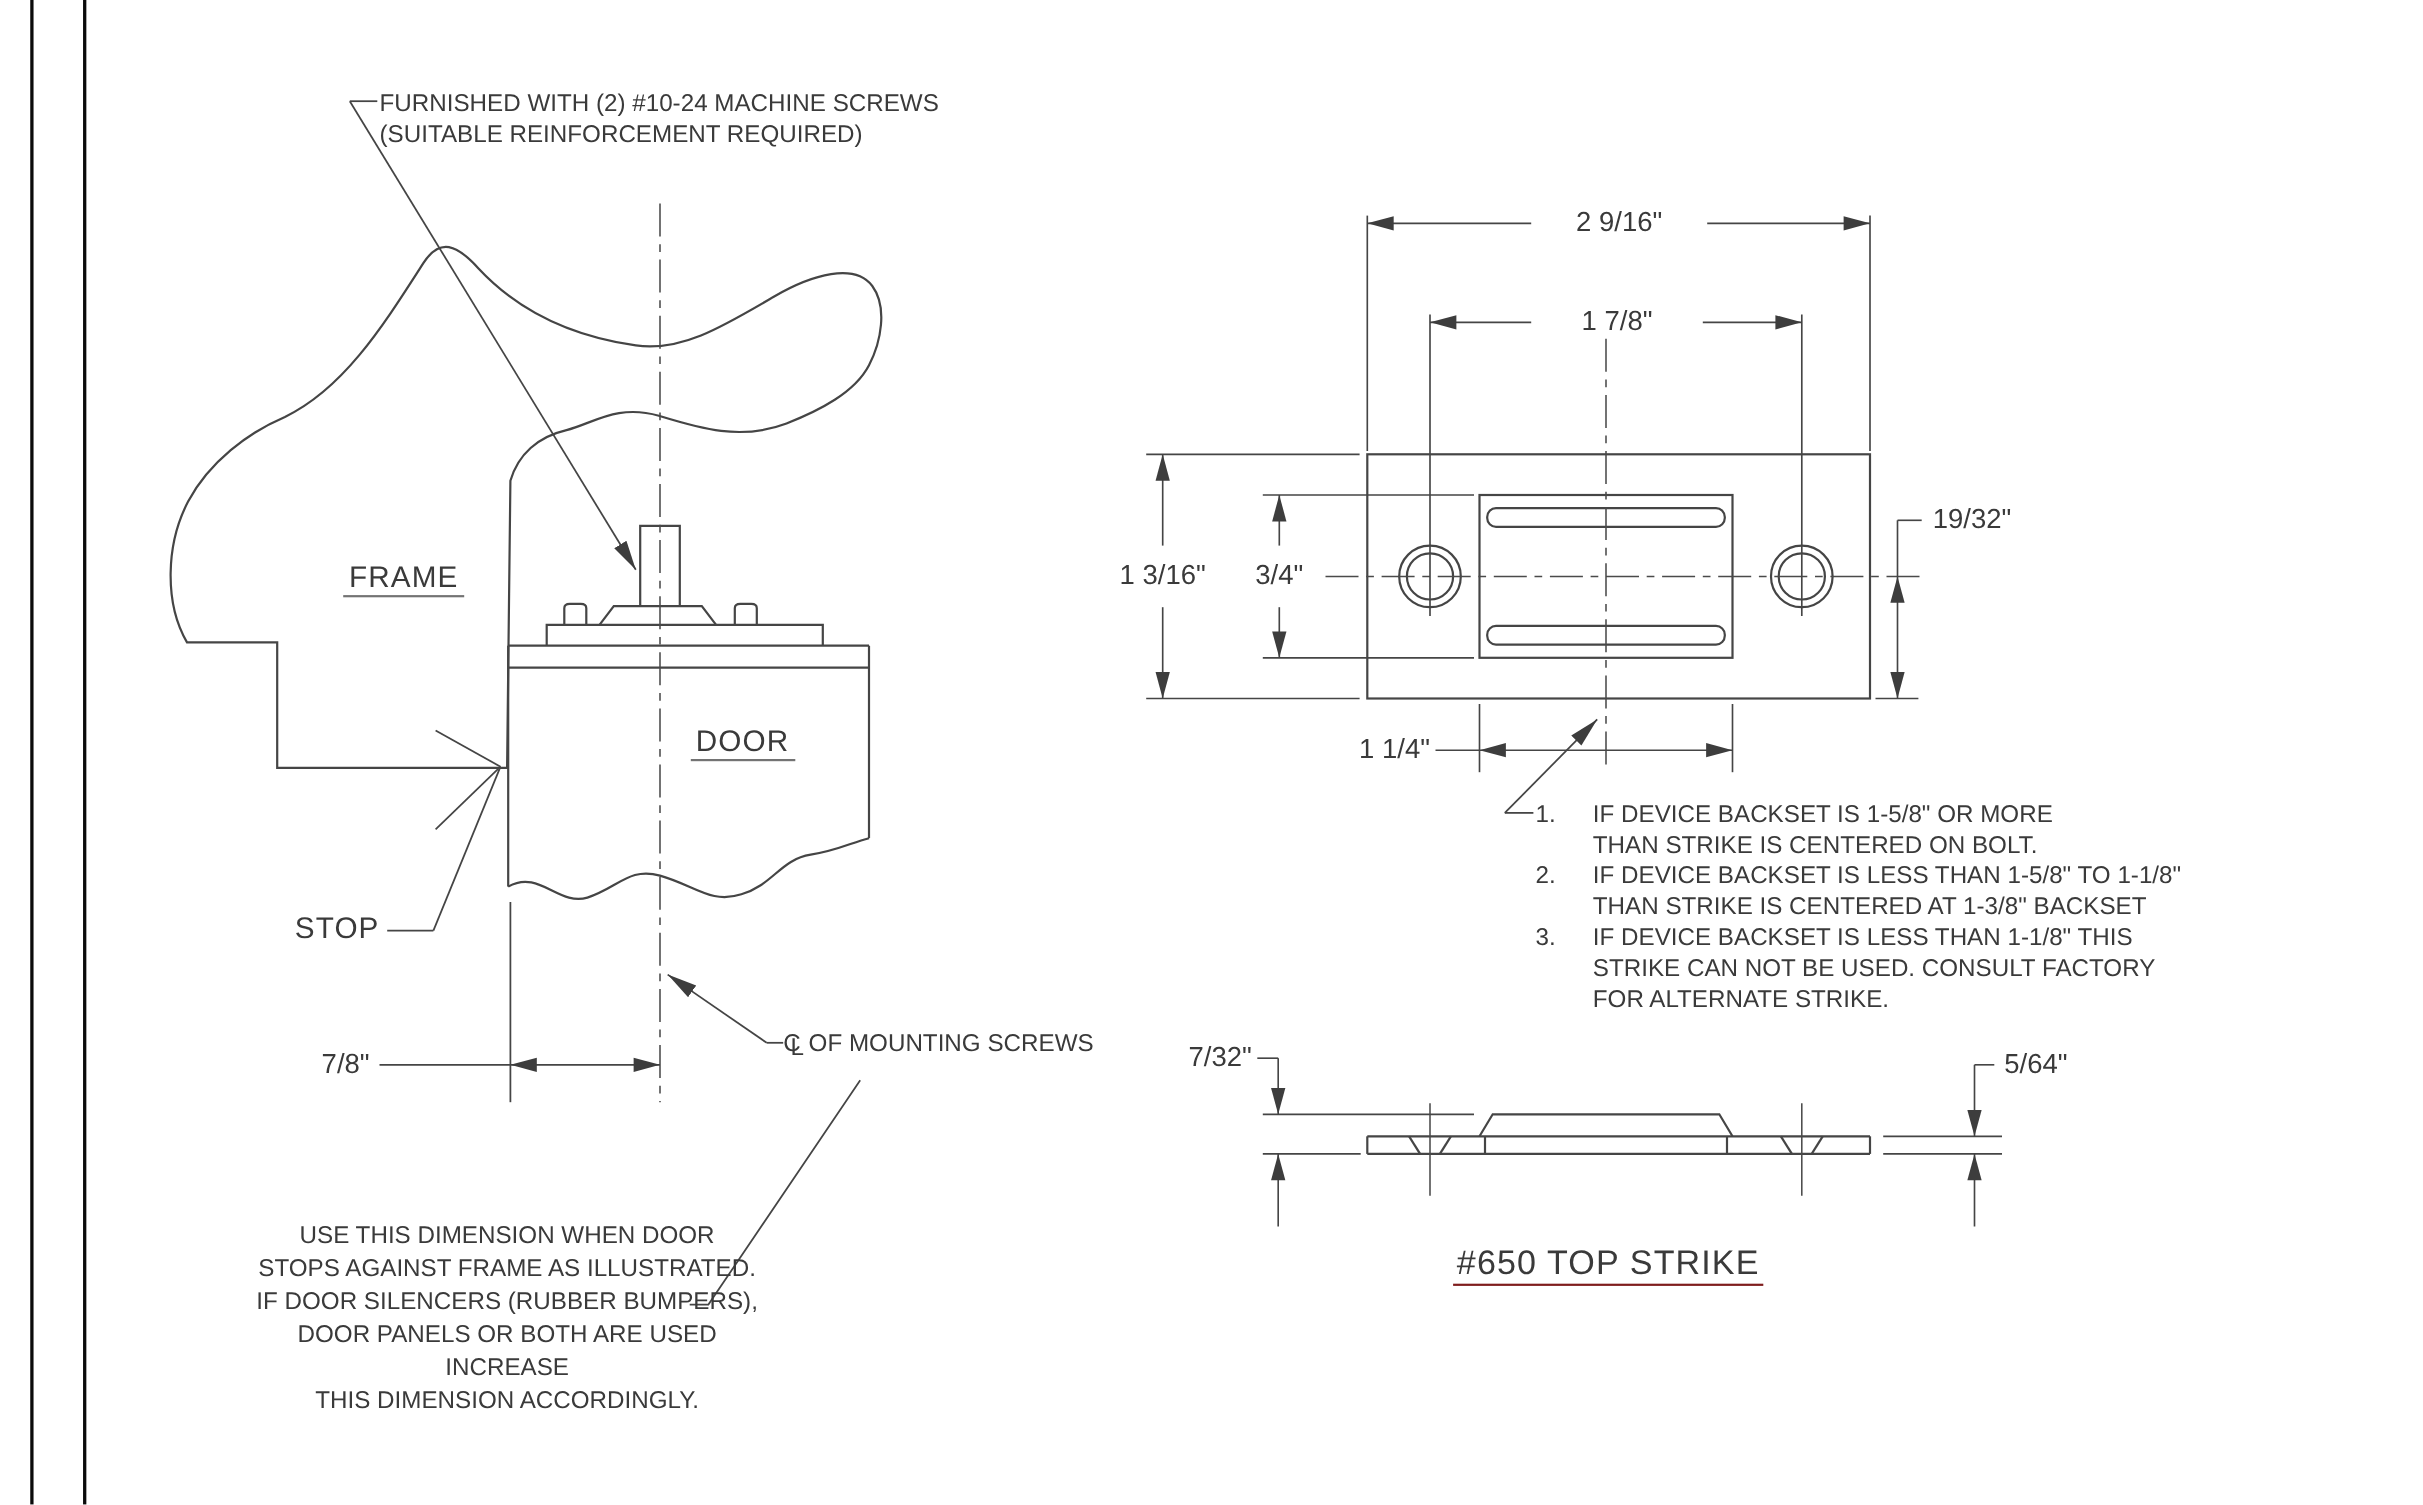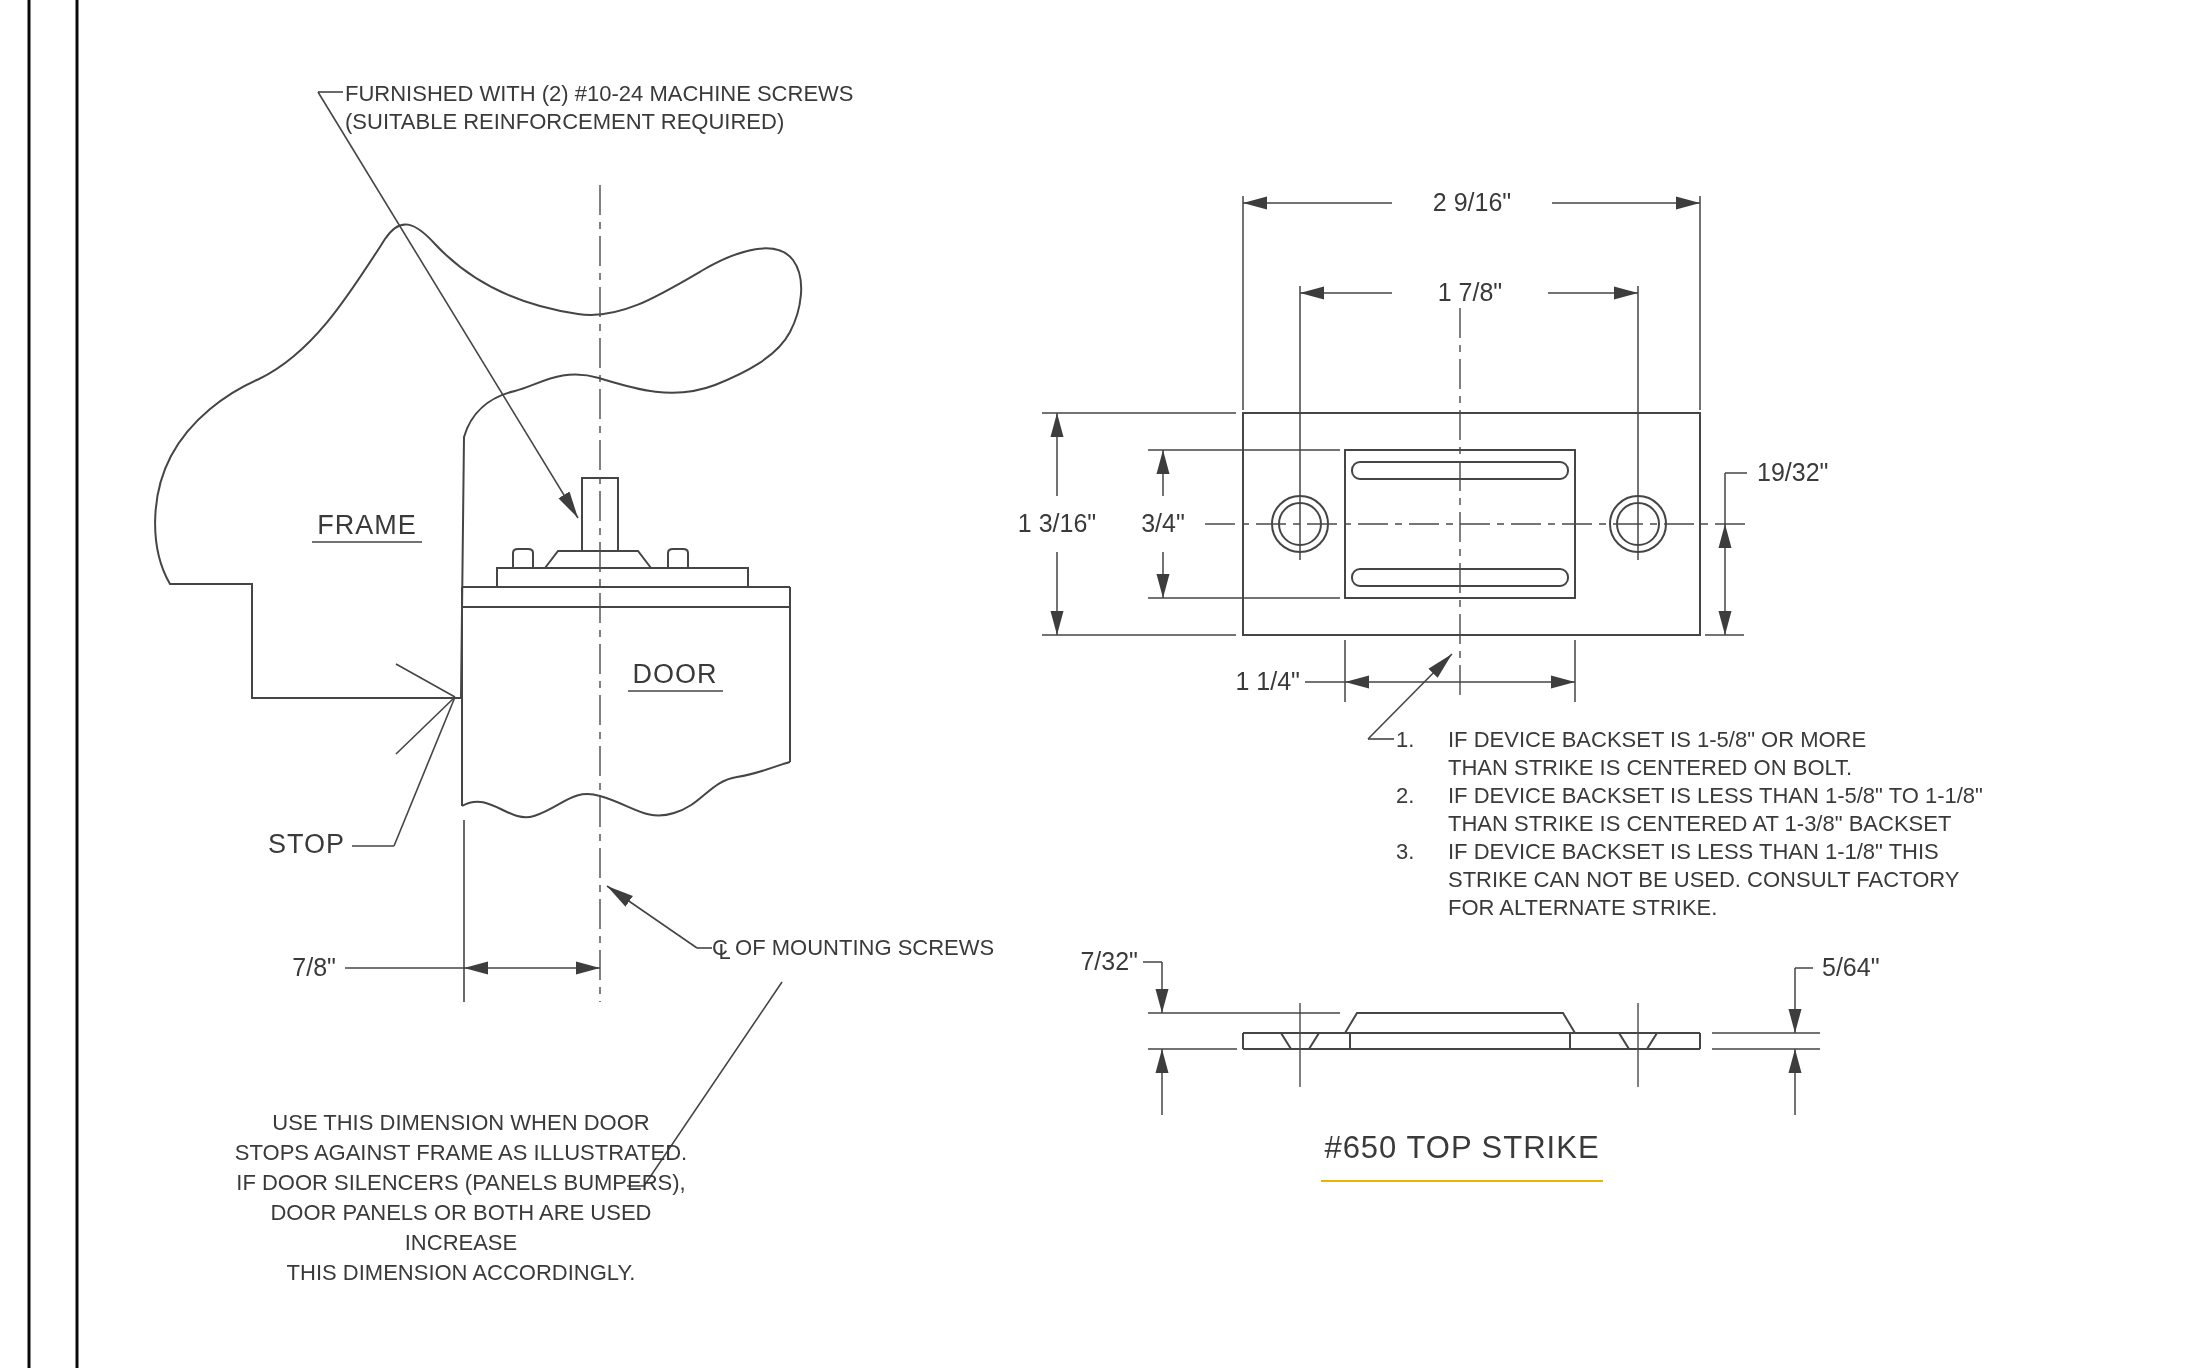--- a/index.html
+++ b/index.html
@@ -9,21 +9,21 @@
   }
   .txt{position:absolute;white-space:nowrap;color:#3a3a3a;}
   .ann{font-size:22px;line-height:28px;}
   .dim{font-size:25px;}
   .big{font-size:27px;letter-spacing:1px;}
   .ctr{text-align:center;}
   .rgt{text-align:right;}
   .und{border-bottom:2px solid #737373;padding:0 5px 1px 5px;}
   .para{white-space:normal;text-align:center;line-height:30px;}
   .title-line{display:block;margin-bottom:7px;font-size:31px;letter-spacing:1px;}
-  .title-line span{display:inline-block;border-bottom:2px solid #eab308;padding:0 3px 14px 3px;}
+  .title-line span{display:inline-block;border-bottom:2px solid #7f1d1d;padding:0 3px 1px 3px;}
   .notes{position:absolute;font-size:22px;line-height:28px;}
   .note-row{display:flex;align-items:flex-start;}
   .note-num{width:52px;flex:0 0 52px;}
   .clsym{display:inline-block;position:relative;width:1.05em;}
   .clsym .lpart{position:absolute;left:0.30em;top:0.16em;}
   svg{position:absolute;left:0;top:0;}
 </style>
 </head>
 <body>
 
@@ -227,21 +227,21 @@
 
   <div class="txt big rgt" style="left:215px;top:829px;width:130px;">STOP</div>
 
   <div class="txt ann" style="left:712px;top:934px;"><span class="clsym"><span>C</span><span class="lpart">L</span></span><span>OF MOUNTING SCREWS</span></div>
 
   <div class="txt dim rgt" style="left:236px;top:953px;width:100px;">7/8"</div>
 
   <div class="txt ann para" style="left:226px;top:1108px;width:470px;">
     <div>USE THIS DIMENSION WHEN DOOR</div>
     <div>STOPS AGAINST FRAME AS ILLUSTRATED.</div>
-    <div>IF DOOR SILENCERS (PANELS BUMPERS),</div>
+    <div>IF DOOR SILENCERS (RUBBER BUMPERS),</div>
     <div>DOOR PANELS OR BOTH ARE USED INCREASE</div>
     <div>THIS DIMENSION ACCORDINGLY.</div>
   </div>
 
   <div class="txt dim ctr" style="left:1392px;top:188px;width:160px;">2 9/16"</div>
   <div class="txt dim ctr" style="left:1392px;top:278px;width:156px;">1 7/8"</div>
   <div class="txt dim ctr" style="left:987px;top:509px;width:140px;">1 3/16"</div>
   <div class="txt dim ctr" style="left:1113px;top:509px;width:100px;">3/4"</div>
   <div class="txt dim" style="left:1757px;top:458px;">19/32"</div>
   <div class="txt dim rgt" style="left:1200px;top:667px;width:100px;">1 1/4"</div>

